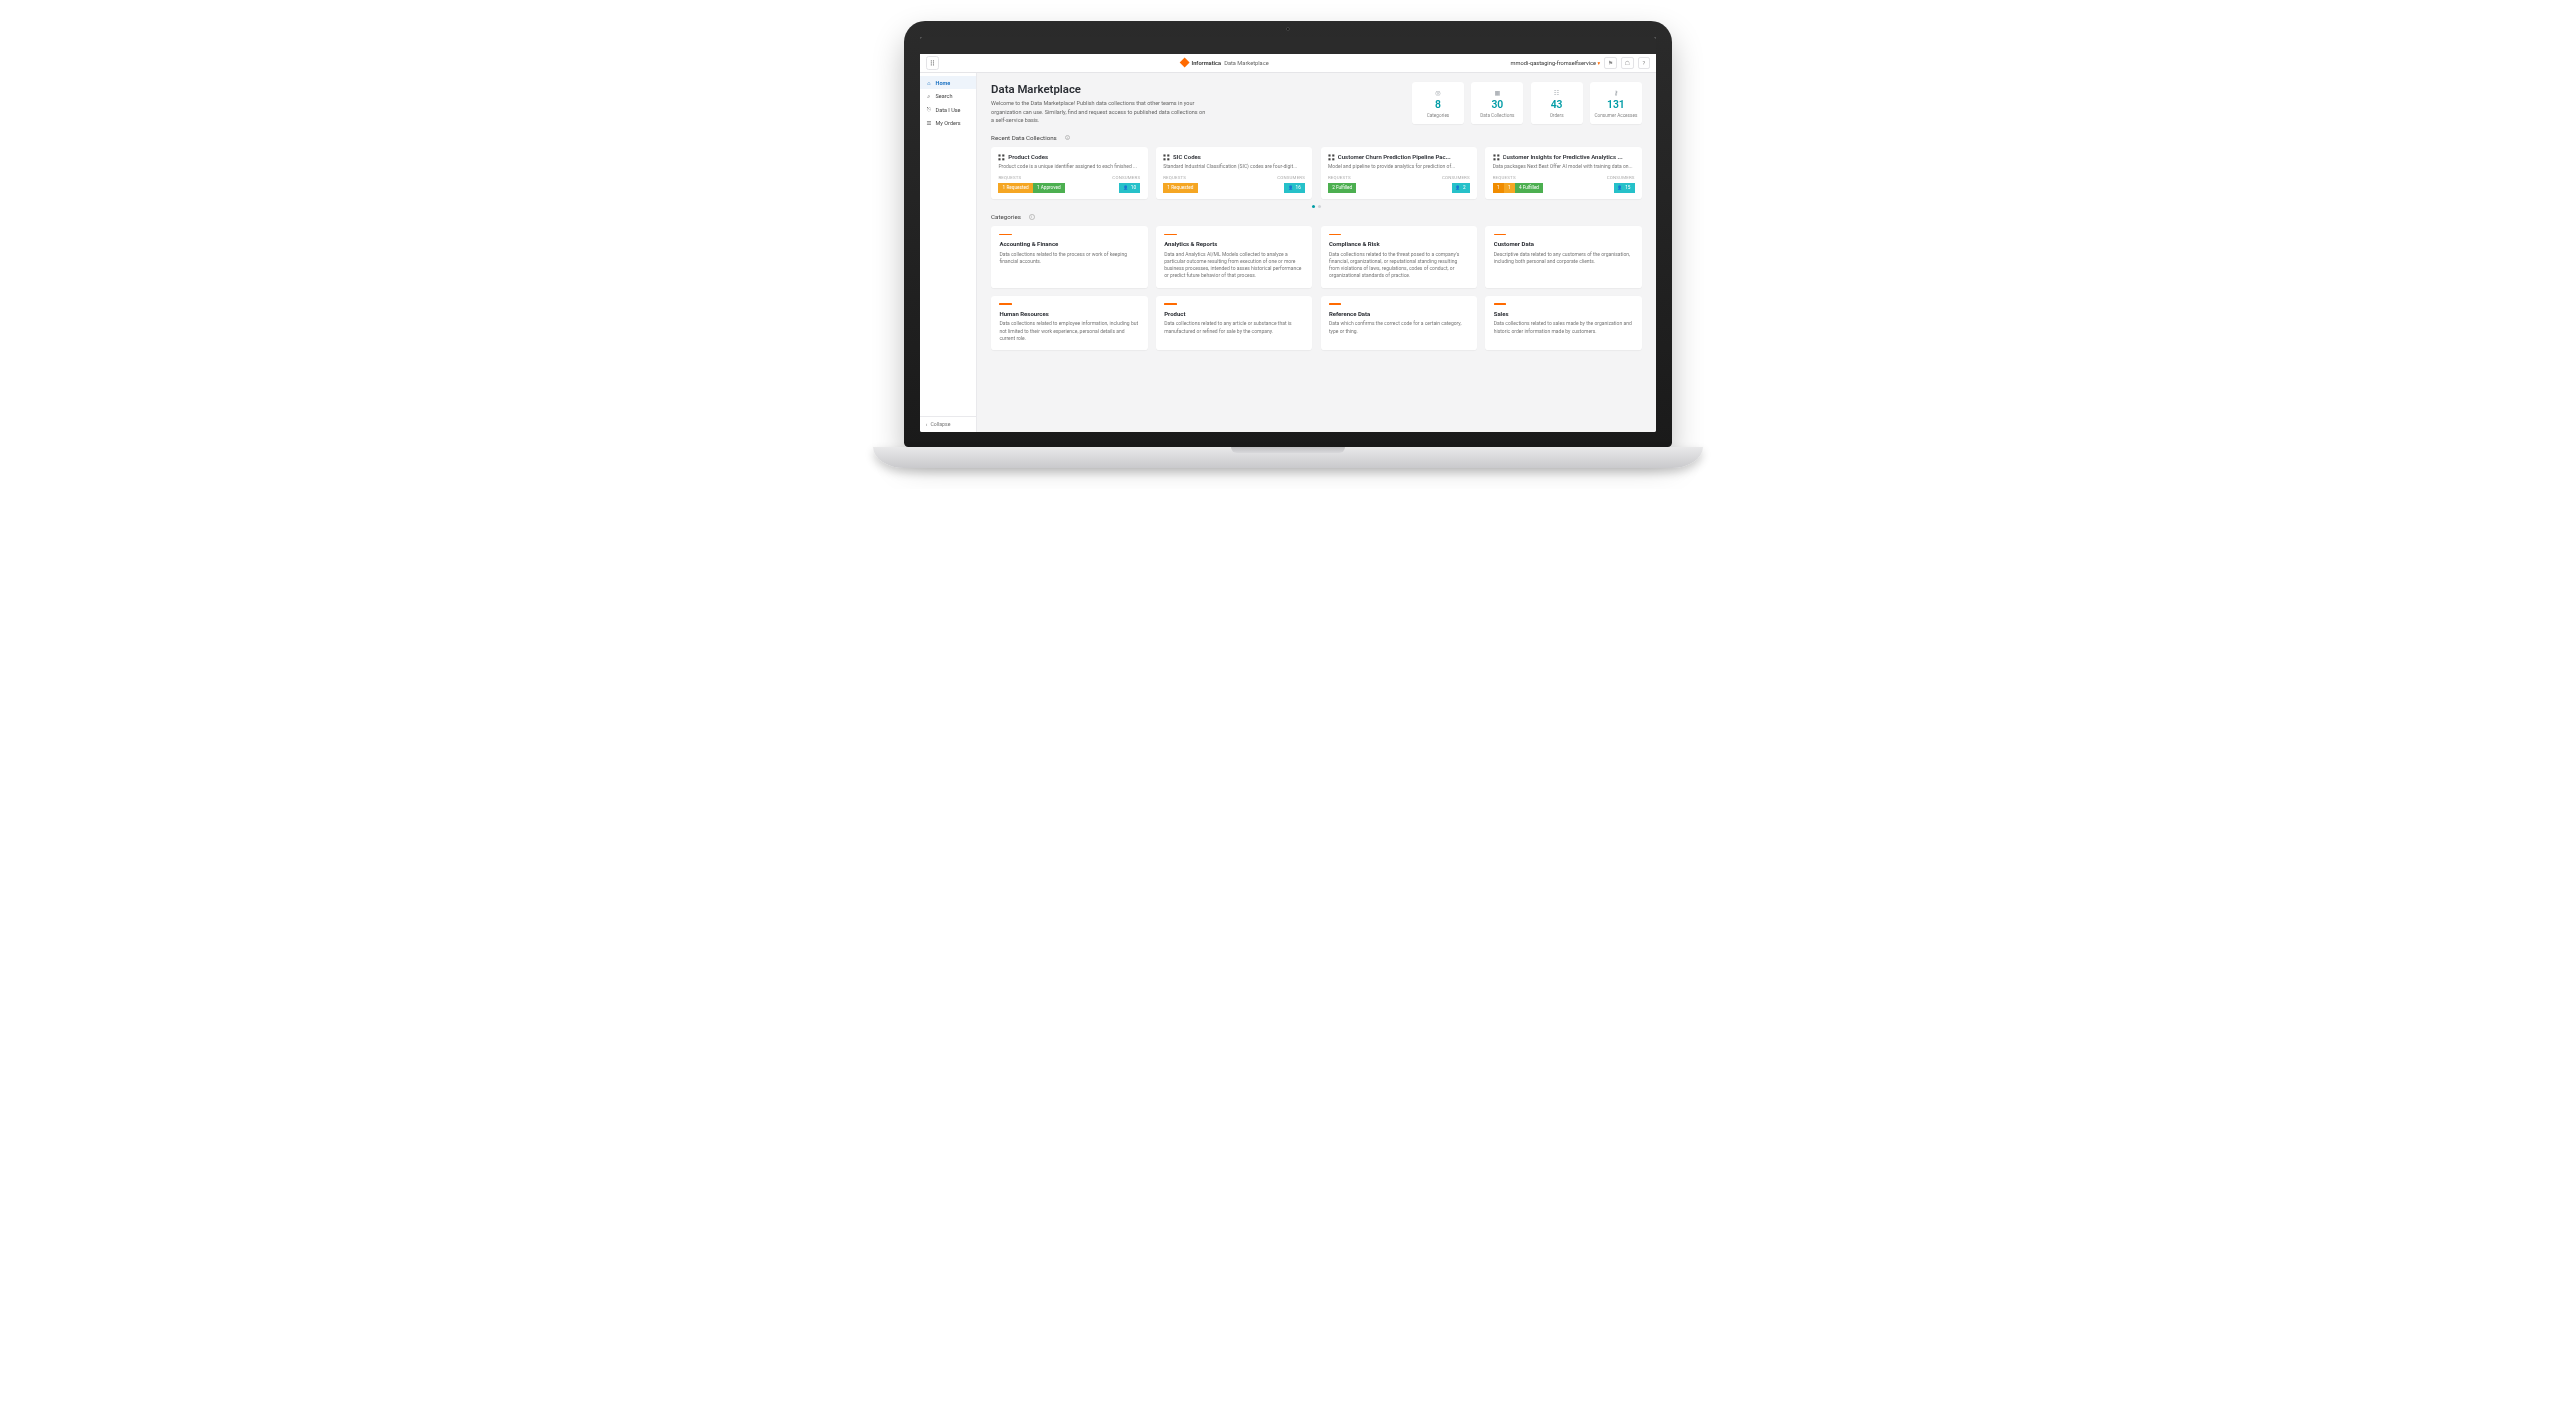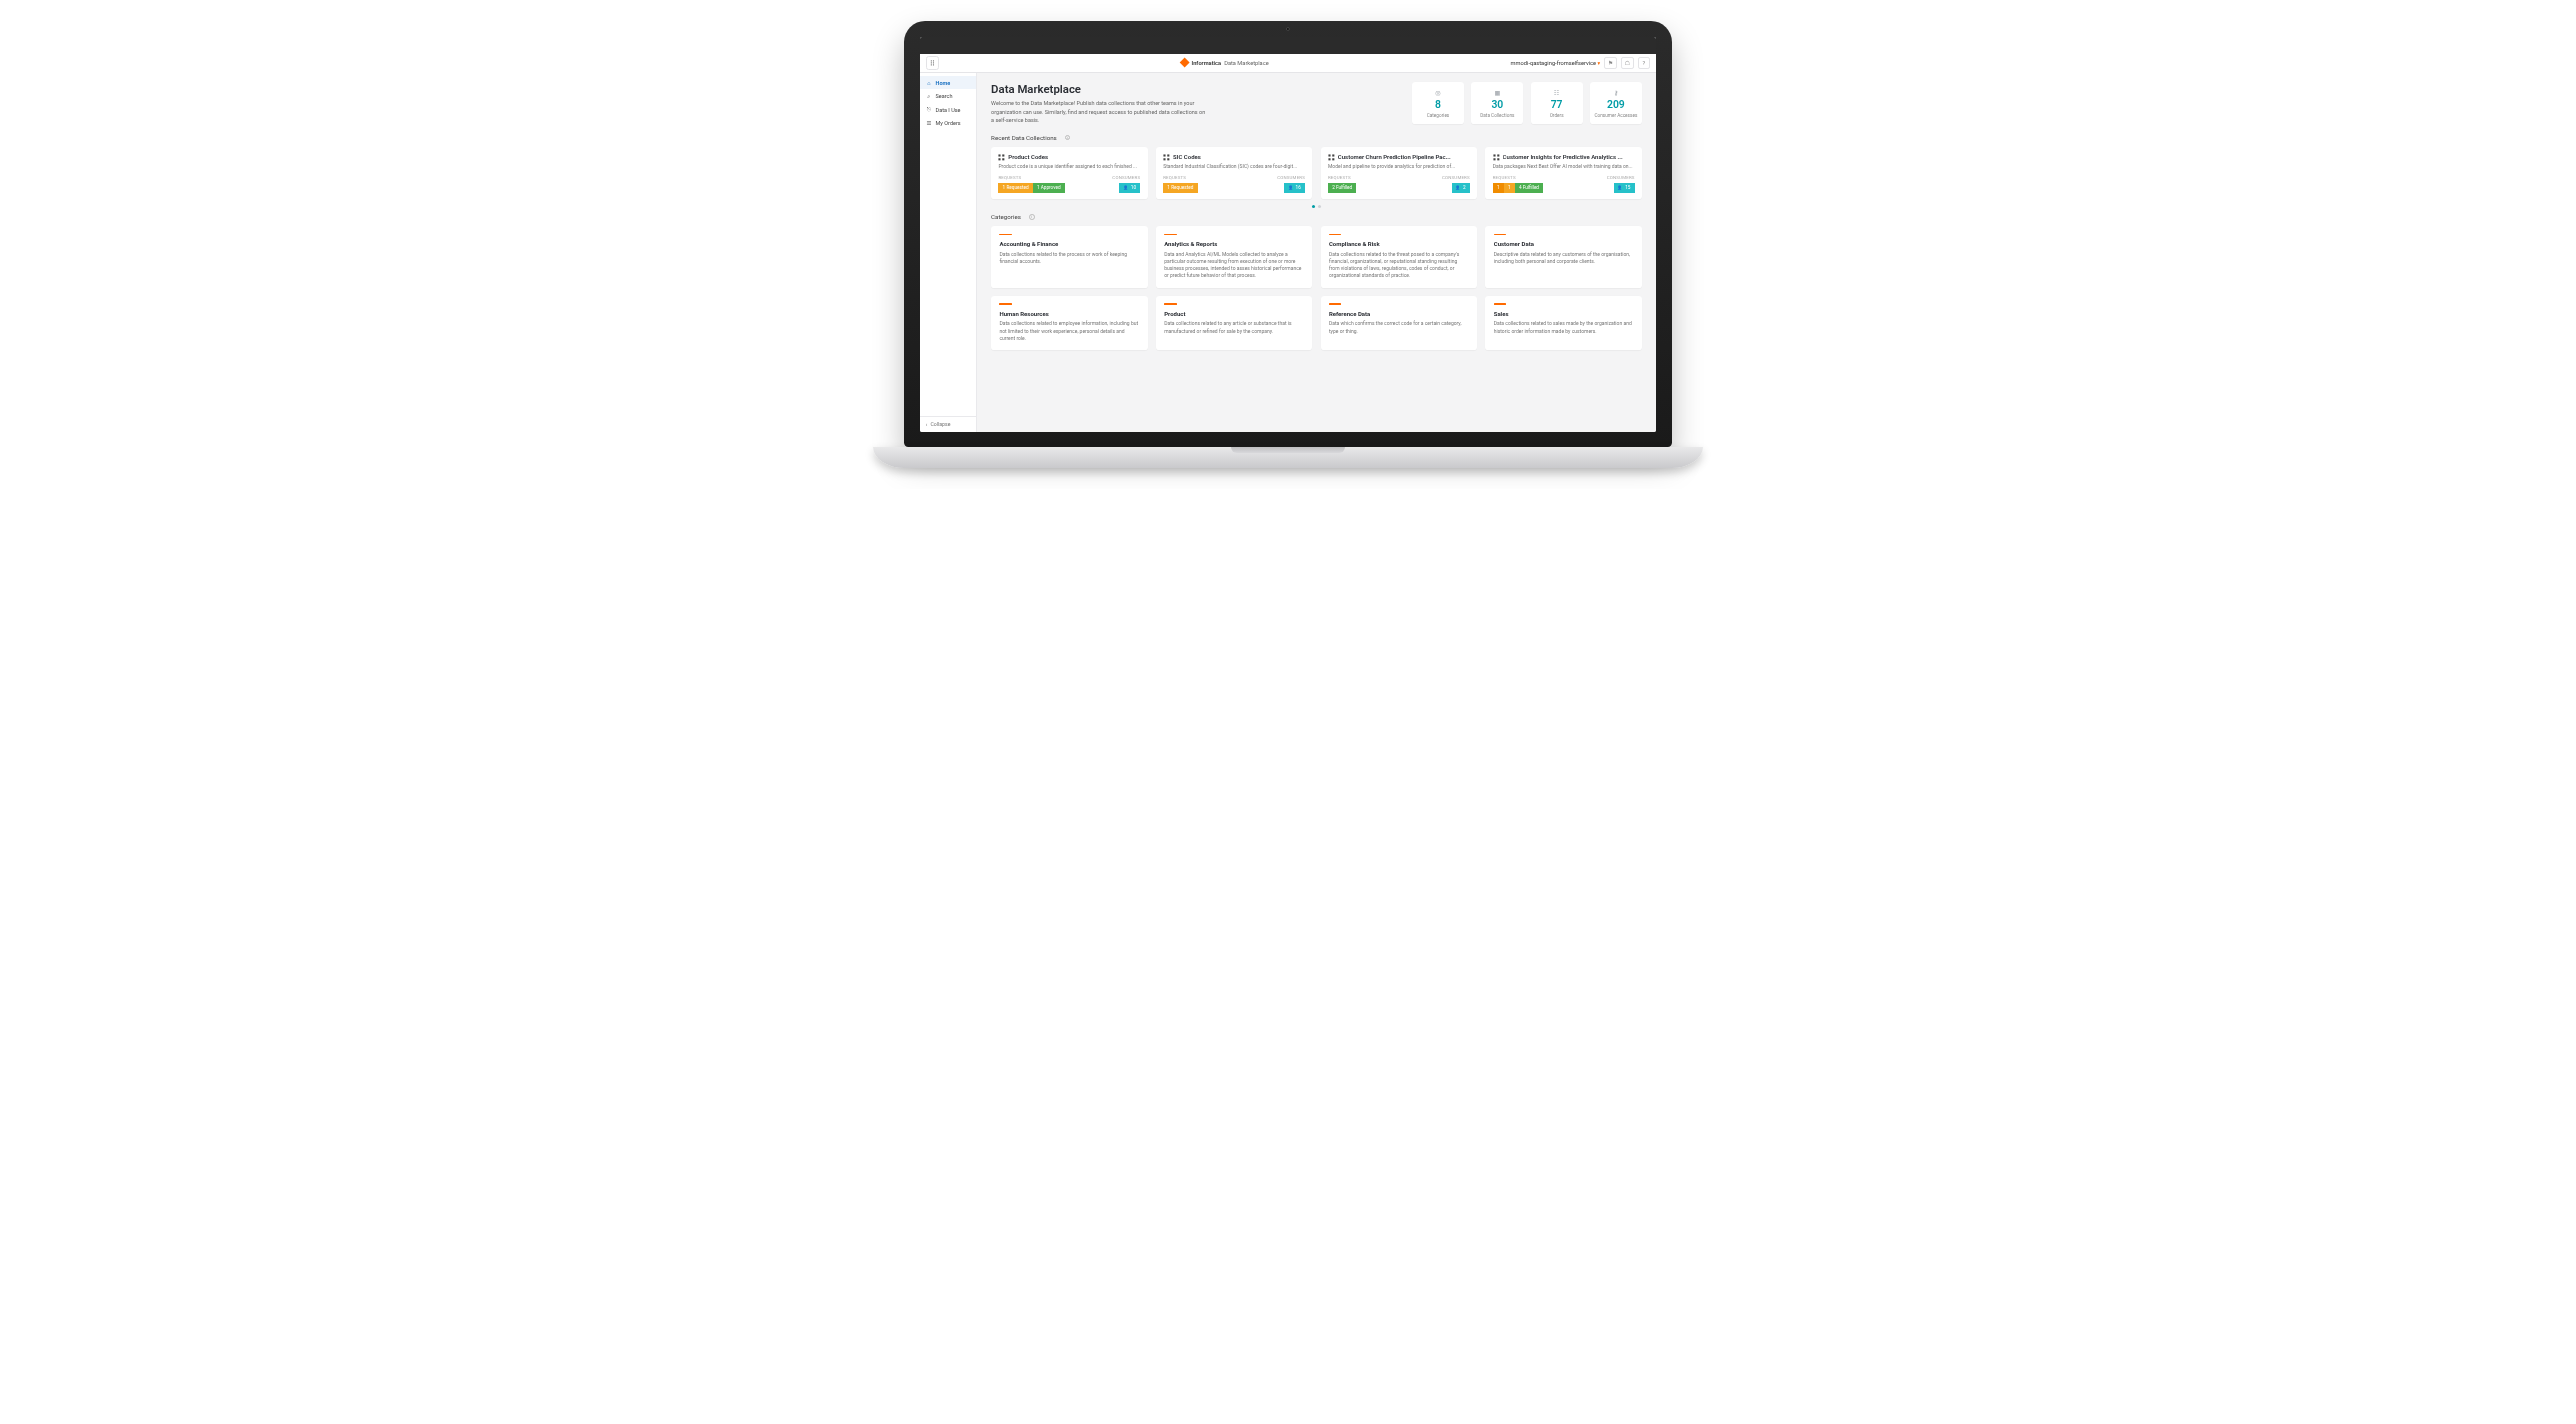--- a/index.html
+++ b/index.html
@@ -155,26 +155,26 @@
                     <span class="stat-val">8</span>
                     <span class="stat-lbl">Categories</span>
                   </div>
                   <div class="stat">
                     <span class="stat-ico">▦</span>
                     <span class="stat-val">30</span>
                     <span class="stat-lbl">Data Collections</span>
                   </div>
                   <div class="stat">
                     <span class="stat-ico">☷</span>
-                    <span class="stat-val">77</span>
+                    <span class="stat-val">43</span>
                     <span class="stat-lbl">Orders</span>
                   </div>
                   <div class="stat">
                     <span class="stat-ico">⚷</span>
-                    <span class="stat-val">209</span>
+                    <span class="stat-val">131</span>
                     <span class="stat-lbl">Consumer Accesses</span>
                   </div>
                 </div>
             </div>
 
             <div class="section-title">
               <span>Recent Data Collections</span>
               <span class="info-dot">i</span>
             </div>
             <div class="cards" id="collections">

